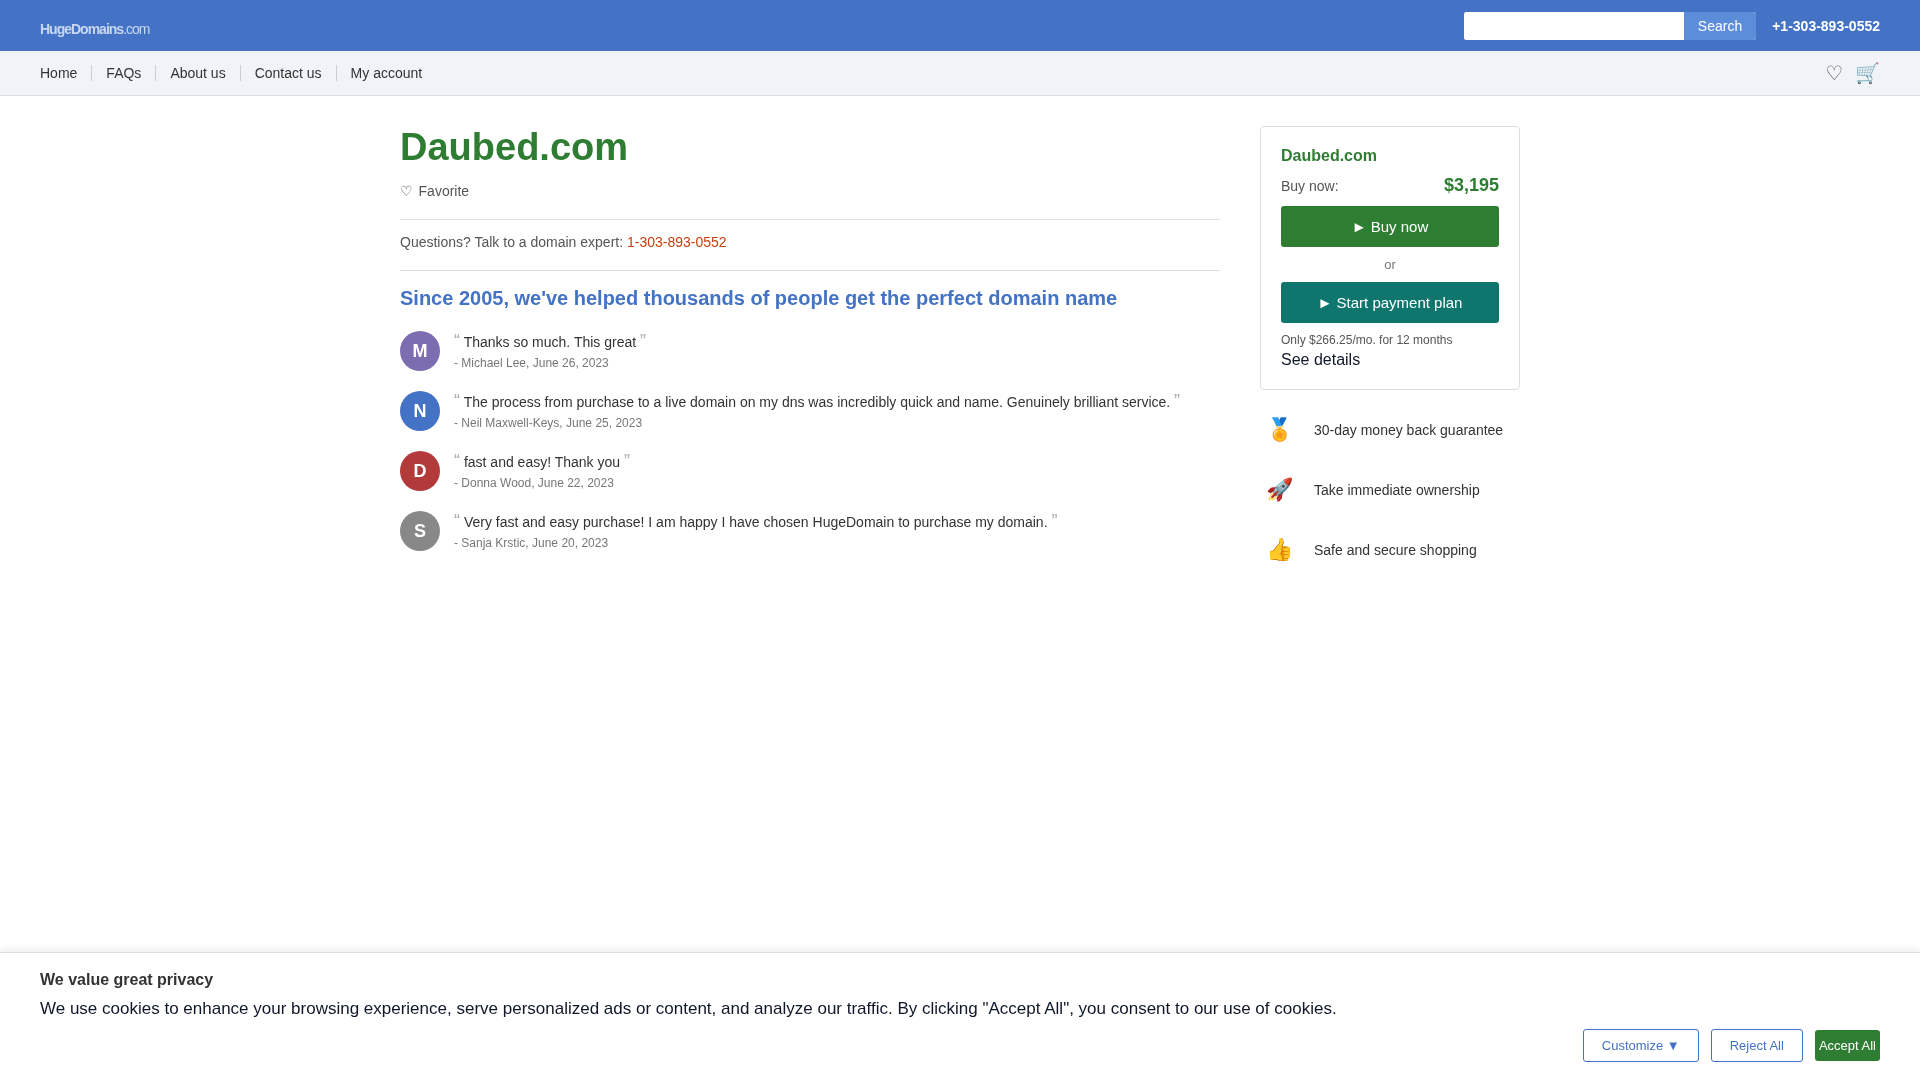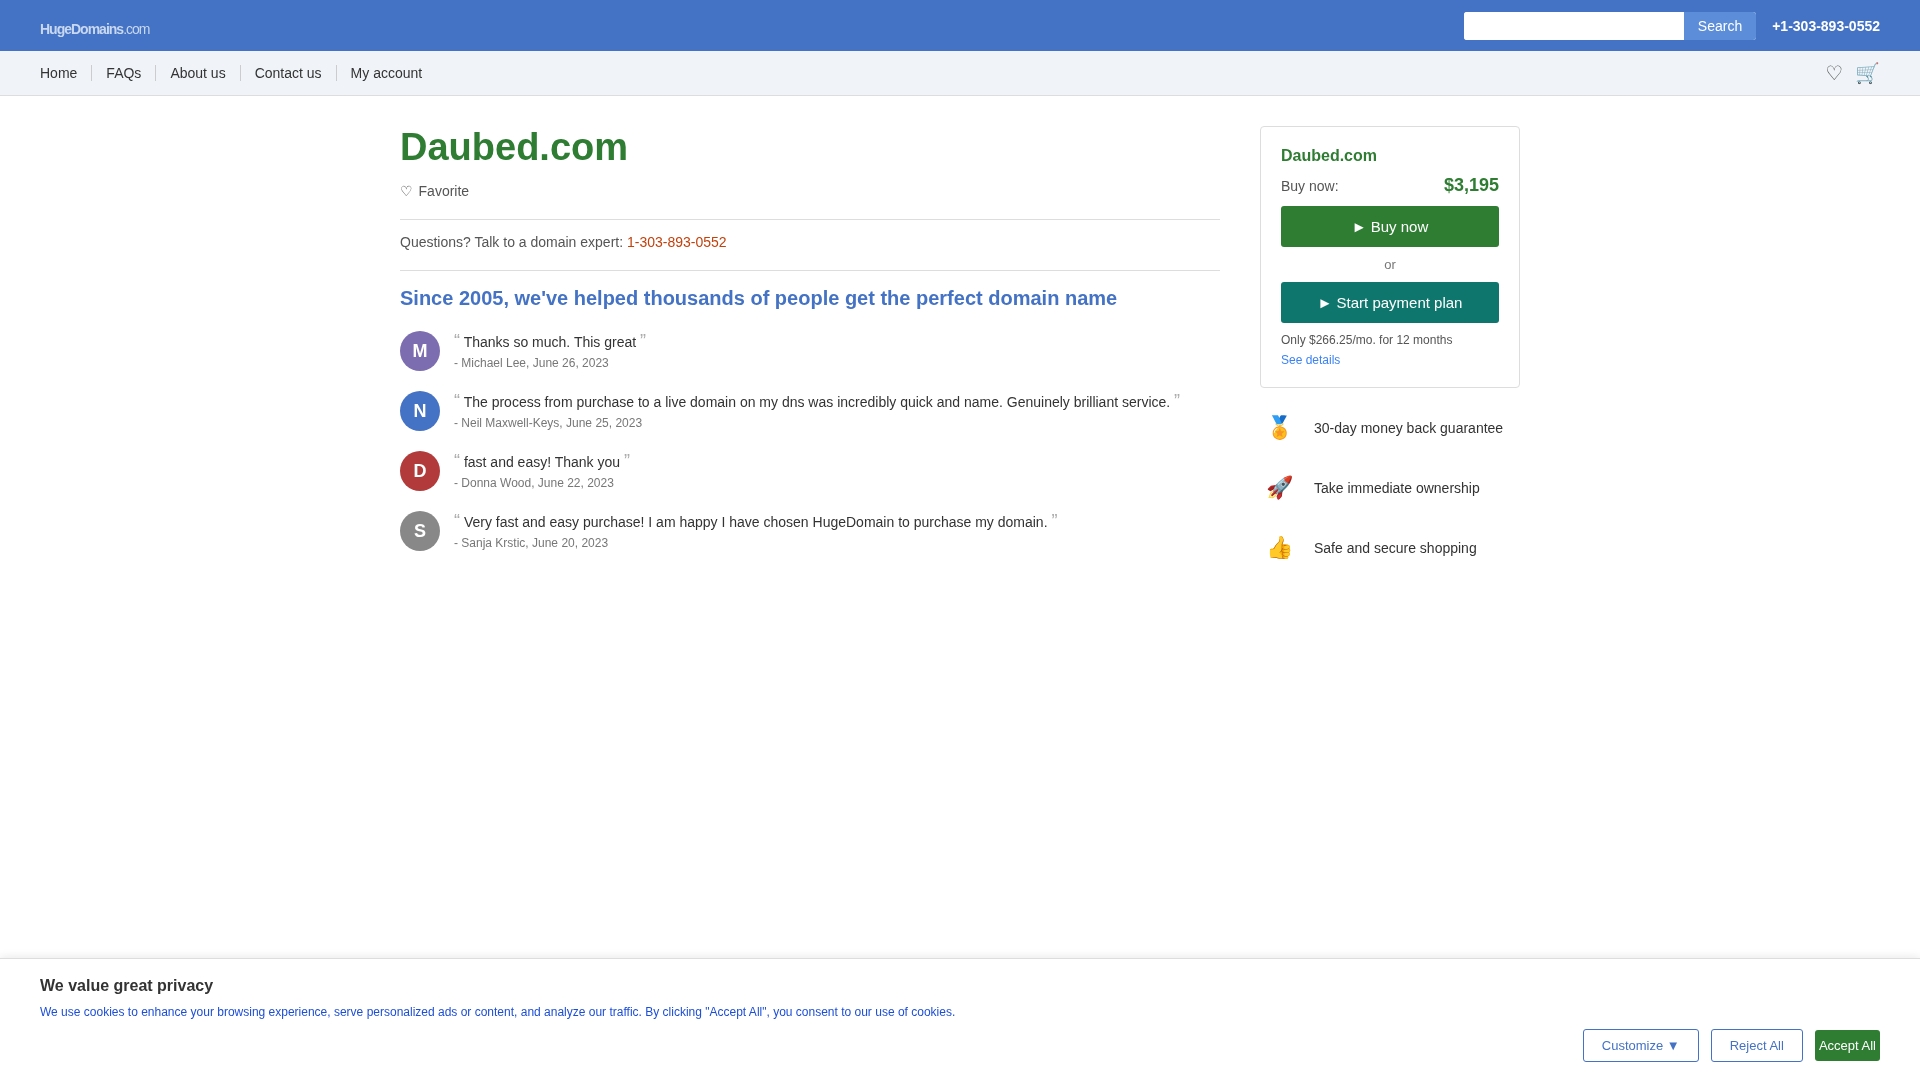--- a/index.html
+++ b/index.html
@@ -231,22 +231,22 @@
       font-size: 15px;
       cursor: pointer;
       margin-bottom: 10px;
     }
     .payment-info {
       font-size: 12px;
       color: #555;
       margin-bottom: 4px;
     }
     .see-details {
-      font-size: 12px;
-      color: #3b82f6;
+      font-size: 16px;
+      color: #0f172a;
       text-decoration: none;
       cursor: pointer;
     }
 
     
     .trust-features {
       margin-top: 20px;
     }
     .trust-item {
       display: flex;
@@ -283,22 +283,22 @@
       gap: 10px;
       z-index: 100;
       box-shadow: 0 -2px 8px rgba(0,0,0,0.08);
     }
     .cookie-title {
       font-size: 16px;
       font-weight: bold;
       color: #333;
     }
     .cookie-text {
-      font-size: 12px;
-      color: #1d4ed8;
+      font-size: 17px;
+      color: #0f172a;
     }
     .cookie-btns {
       display: flex;
       justify-content: flex-end;
       gap: 12px;
       align-items: center;
     }
     .btn-customize {
       border: 1px solid #4472c4;
       color: #4472c4;

